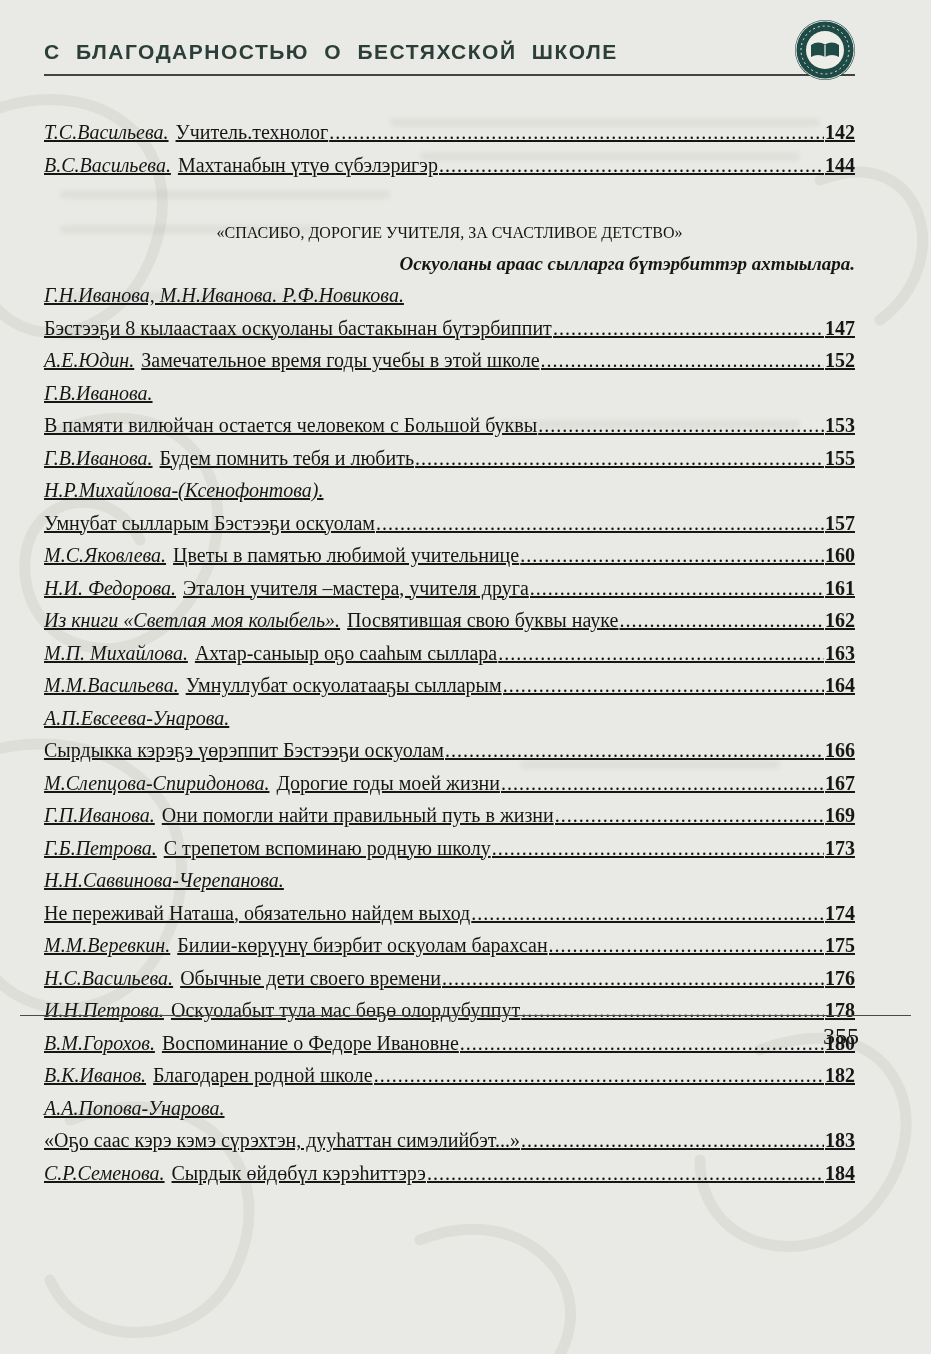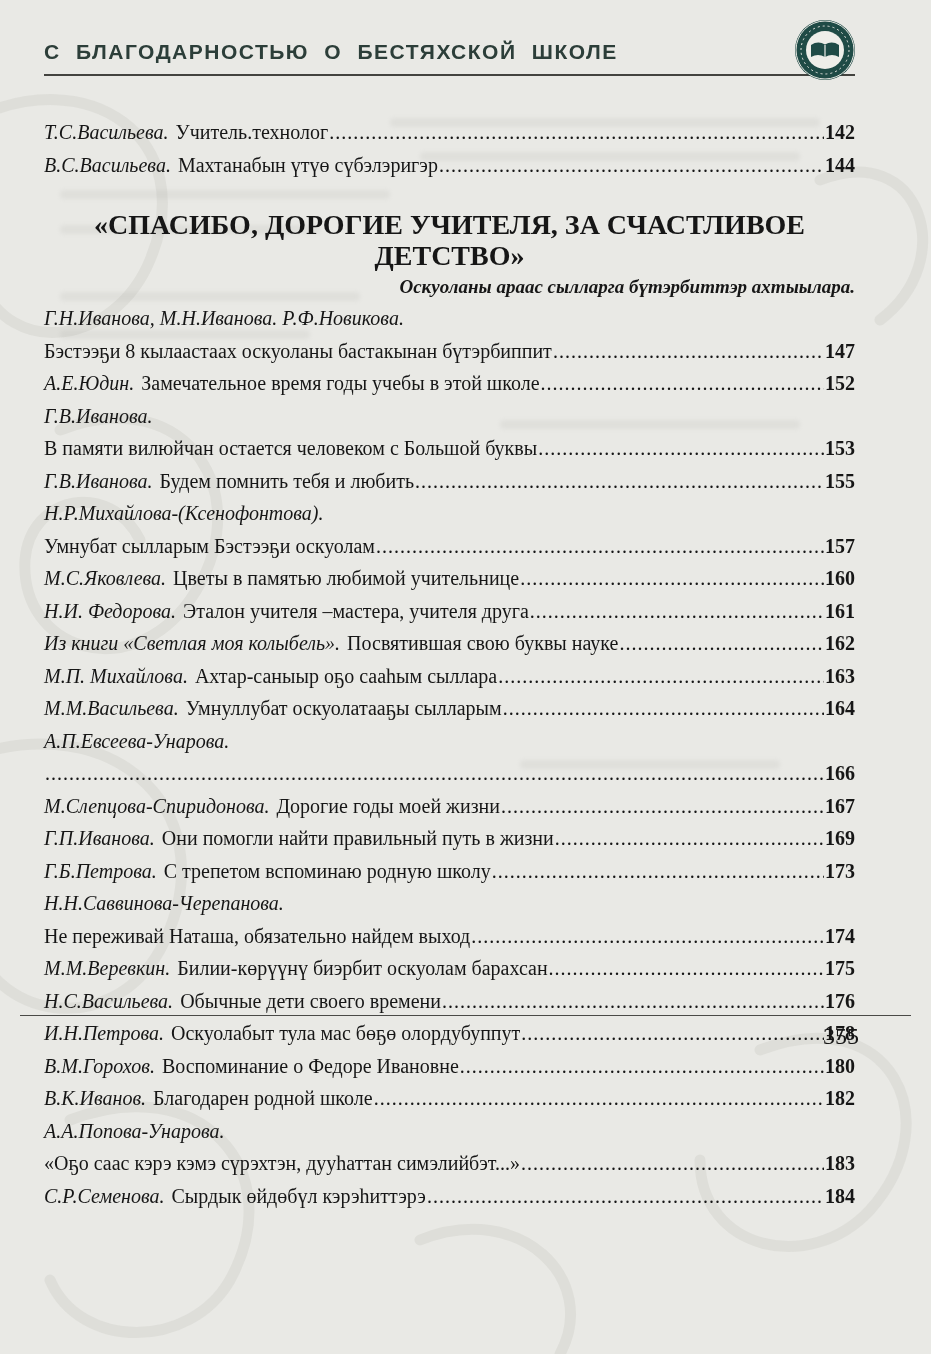--- a/index.html
+++ b/index.html
@@ -28,32 +28,32 @@
     letter-spacing:1.5px; word-spacing:8px;
     color:#2c3e39; padding-top:14px;
   }
   .emblem { position:absolute; top:-8px; right:-2px; z-index:3; }
   .header-rule { border-bottom:2.5px solid #43433f; margin-top:10px; }
 
   
   .toc { font-size:20px; }
   .toc-top { margin-top:40px; }
   .toc-main { }
-  .line { display:flex; align-items:flex-start; line-height:32.5px; }
+  .line { display:flex; align-items:flex-start; line-height:32.5px;text-decoration:underline; }
   .author { font-style:italic; margin-right:7px; white-space:nowrap; }
   .title { white-space:nowrap; }
   .leader { flex:1 1 auto; overflow:hidden; white-space:nowrap; min-width:12px; margin:0 1px; }
   .leader::after {
     content:"................................................................................................................................................................";
     letter-spacing:1px;
   }
   .pnum { font-weight:700; }
 
   
-  .section-title { text-align:center; font-size:28px; font-weight:700; margin-top:28px; line-height:31px; }
+  .section-title { text-align:center; font-size:16px; font-weight:400; margin-top:36px; line-height:31px; }
   .section-subtitle { text-align:right; font-size:19px; font-weight:700; font-style:italic; line-height:31px; }
 
   
   .footer-rule { position:absolute; left:20px; right:20px; bottom:54px; border-top:1.5px solid #4a4a47; z-index:2; }
   .page-number { position:absolute; right:72px; bottom:20px; font-size:24px; z-index:2; }
 </style>
 </head>
 <body>
 
 <div class="page">
@@ -207,20 +207,21 @@
             <span class="title">Умнуллубат оскуолатааҕы сылларым</span>
             <span class="leader"></span>
             <span class="pnum">164</span>
           </div>
         </div>
         <div class="entry">
           <div class="line">
             <span class="author">А.П.Евсеева-Унарова.</span>
           </div>
           <div class="line">
+            <span class="title">Сырдыкка кэрэҕэ үөрэппит Бэстээҕи оскуолам</span>
             <span class="leader"></span>
             <span class="pnum">166</span>
           </div>
         </div>
         <div class="entry">
           <div class="line">
             <span class="author">М.Слепцова-Спиридонова.</span>
             <span class="title">Дорогие годы моей жизни</span>
             <span class="leader"></span>
             <span class="pnum">167</span>

